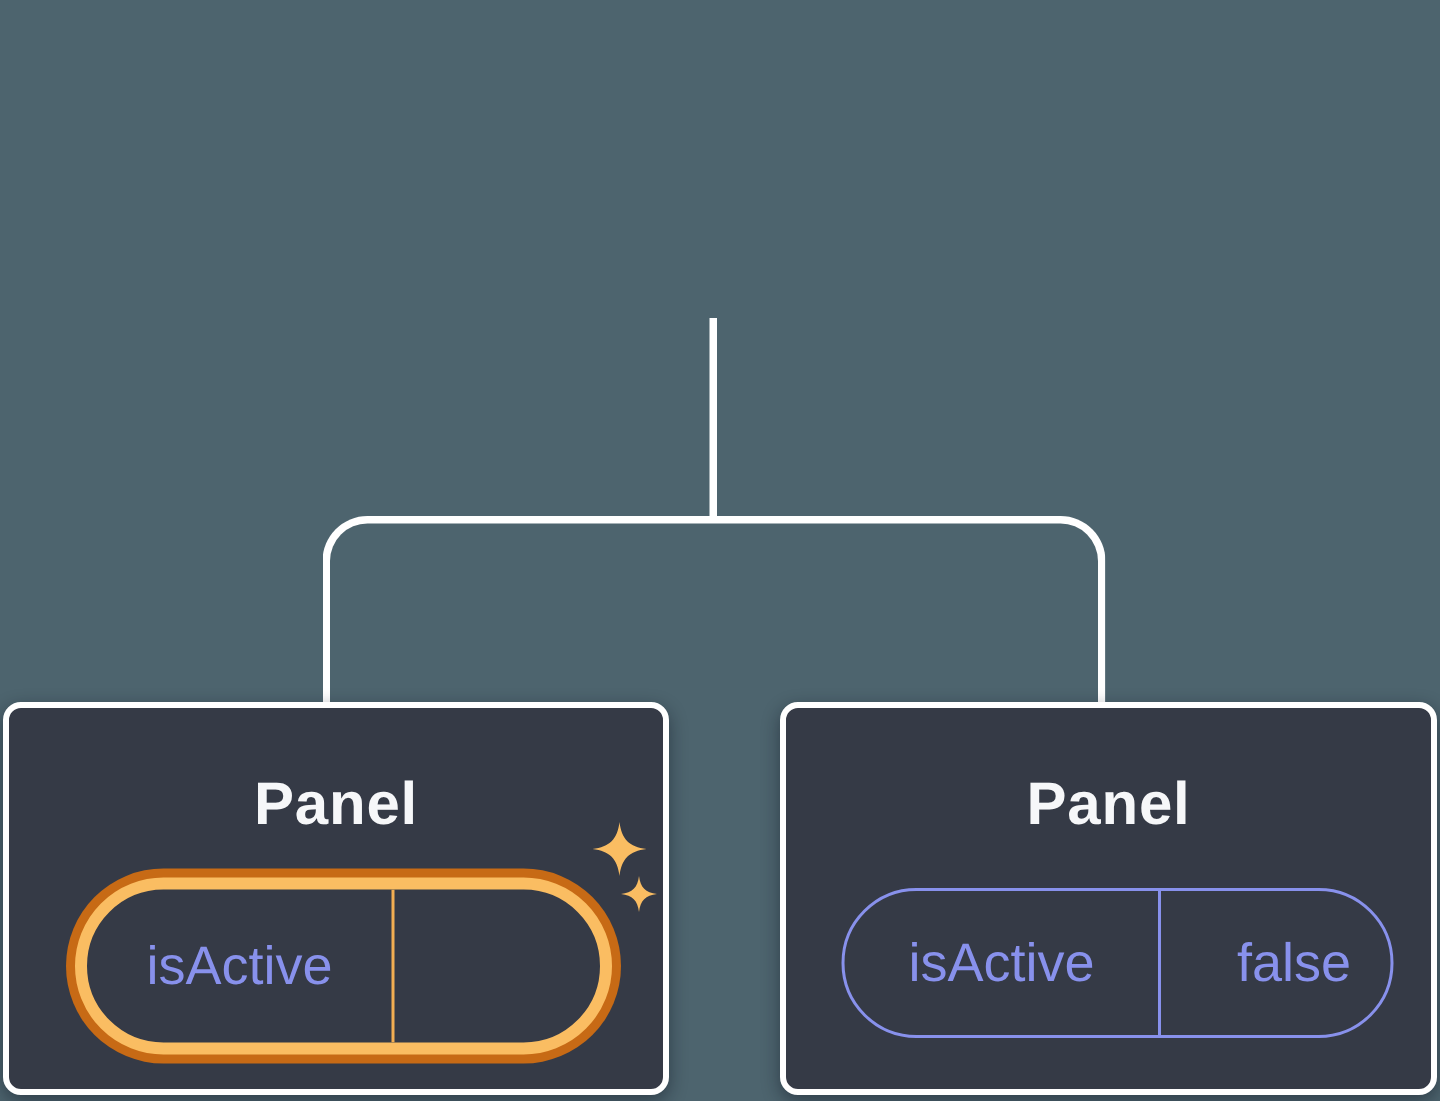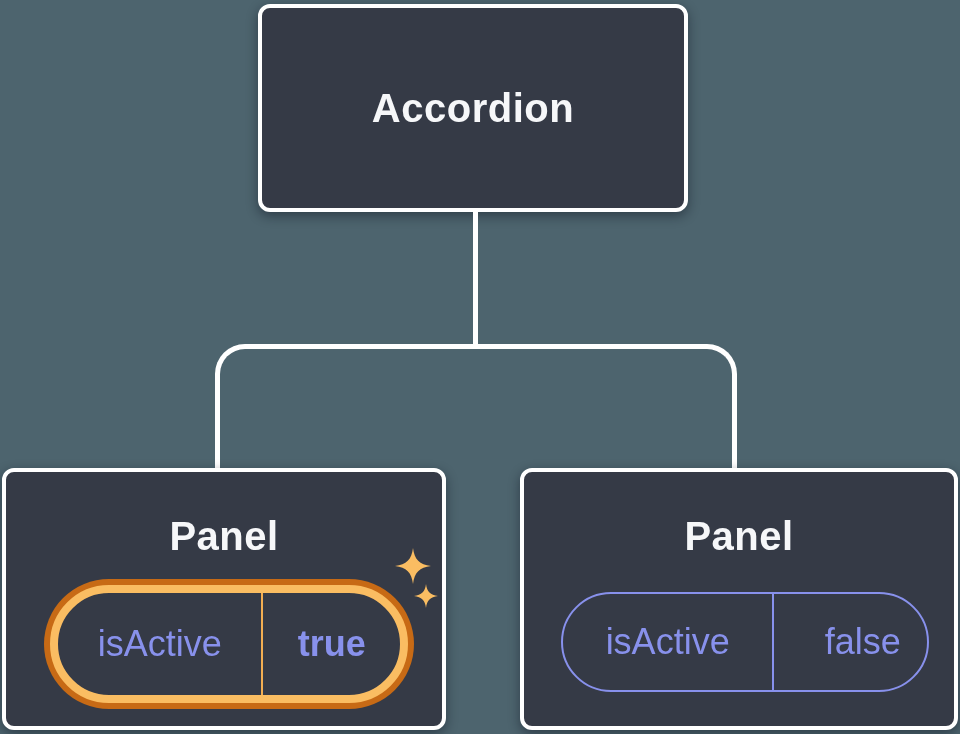--- a/index.html
+++ b/index.html
@@ -82,35 +82,31 @@
   .sparkle{ position:absolute; }
   .sparkle.big{ left:389px; top:76px; width:36px; height:36px; }
   .sparkle.small{ left:408px; top:112px; width:24px; height:24px; }
   .sparkle path{ fill:var(--highlight-gold); }
 </style>
 </head>
 <body>
 
 <div class="canvas">
 
-  <div class="box accordion">
-    <span class="box-title">Accordion</span>
-  </div>
 
   <div class="connector-stem"></div>
   <div class="connector-branch"></div>
 
   <div class="box panel-left">
     <span class="box-title panel-title">Panel</span>
 
     <div class="pill-gold-outer">
       <div class="pill-gold-inner">
         <span class="cell key">isActive</span>
         <span class="divider gold"></span>
-        <span class="cell val bold">true</span>
       </div>
     </div>
 
     <svg class="sparkle big" viewBox="0 0 100 100">
       <path d="M50 0 C54 32 68 46 100 50 C68 54 54 68 50 100 C46 68 32 54 0 50 C32 46 46 32 50 0 Z"></path>
     </svg>
     <svg class="sparkle small" viewBox="0 0 100 100">
       <path d="M50 0 C54 32 68 46 100 50 C68 54 54 68 50 100 C46 68 32 54 0 50 C32 46 46 32 50 0 Z"></path>
     </svg>
   </div>

